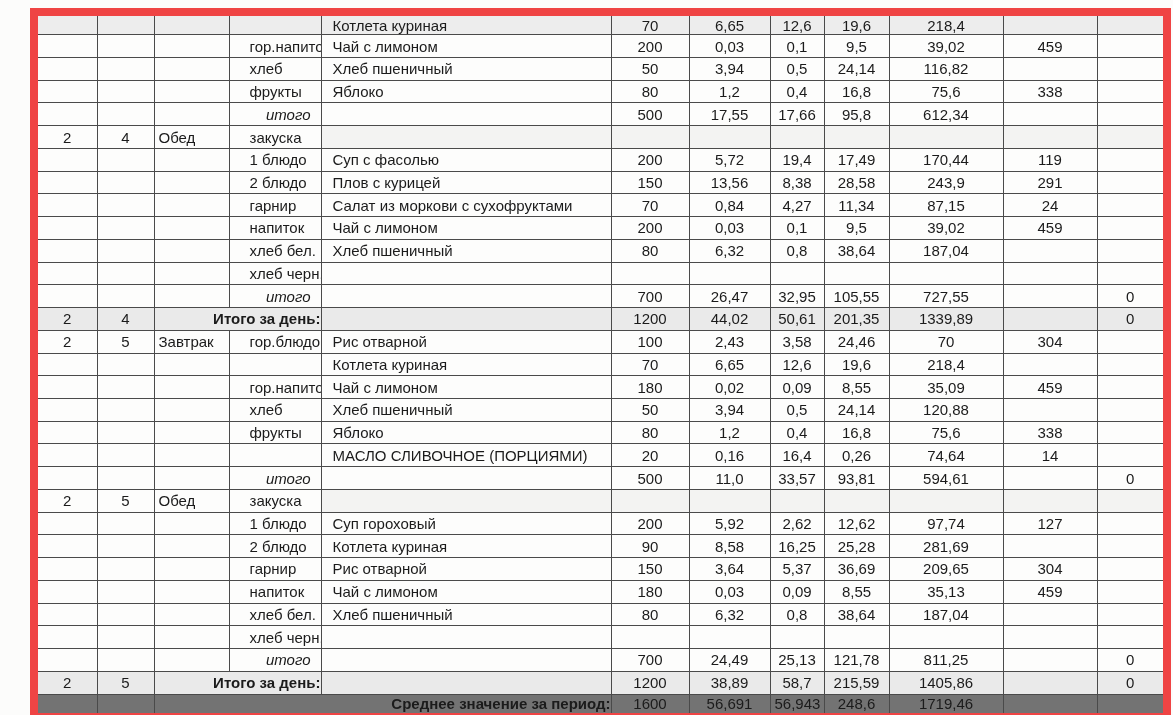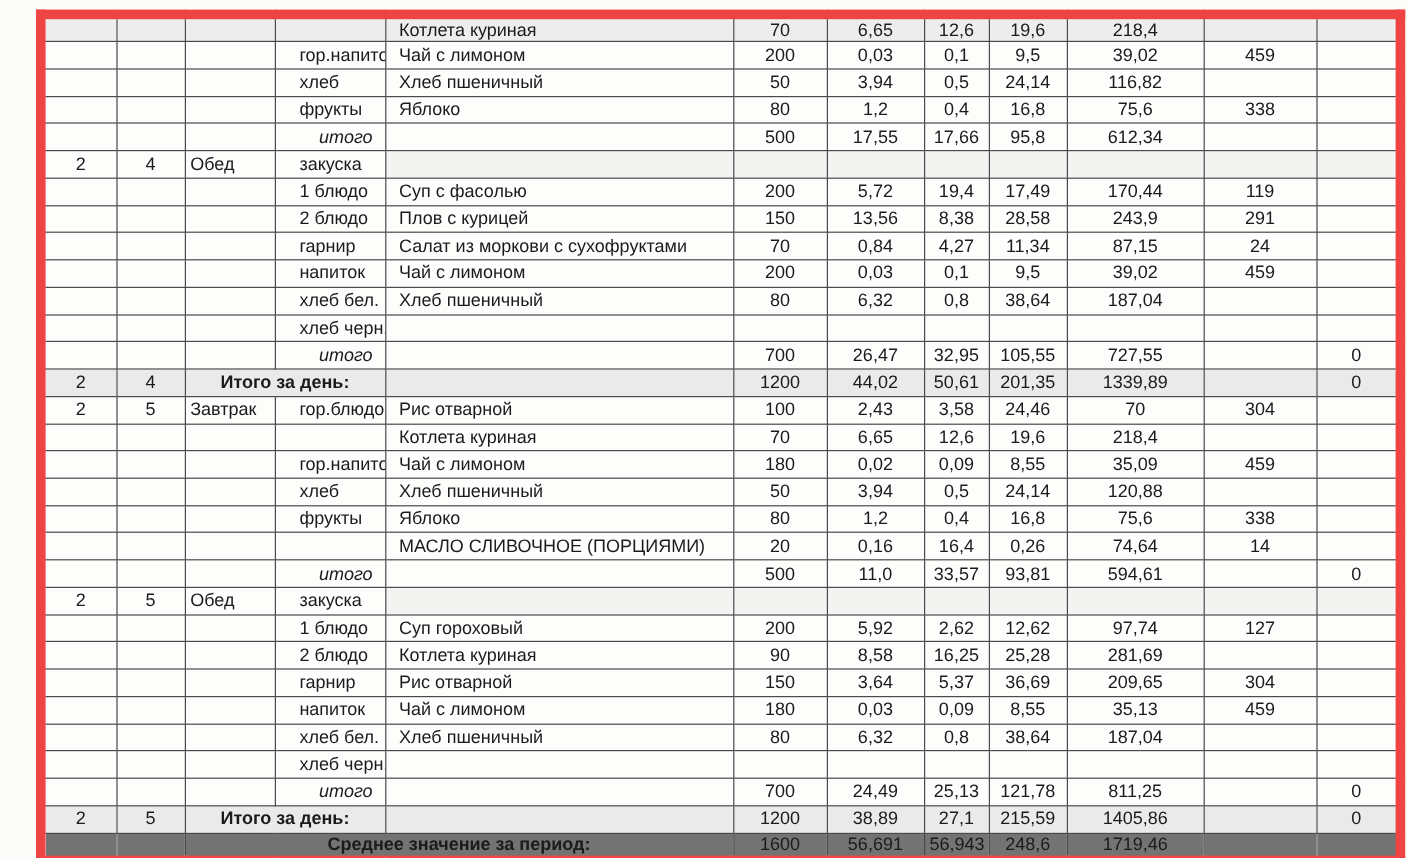--- a/index.html
+++ b/index.html
@@ -45,21 +45,21 @@
   
   #doc-table tr.r-itogo td.c4 {
     text-align: right;
     font-style: italic;
     padding-right: 10px;
     margin-top: 20px;
   }
 
   
   #doc-table td.merged-label {
-    text-align: center;
+    text-align: right;
     font-weight: bold;
     padding: 0;
   }
 
   
   #doc-table tr.r-daytotal td { background: #eaeaea; }
   #doc-table tr.r-period td { background: #737373; }
   
   #doc-table tr.shade-row td { background: #ededed; }
   
@@ -490,21 +490,21 @@
           <td class="c11"></td>
           <td class="c12">0</td>
         </tr>
         <tr class="r-daytotal">
           <td class="c1">2</td>
           <td class="c2">5</td>
           <td colspan="2" class="merged-label c3">Итого за день:</td>
           <td class="c5"></td>
           <td class="c6">1200</td>
           <td class="c7">38,89</td>
-          <td class="c8">27,1</td>
+          <td class="c8">58,7</td>
           <td class="c9">215,59</td>
           <td class="c10">1405,86</td>
           <td class="c11"></td>
           <td class="c12">0</td>
         </tr>
         <tr class="r-period">
           <td class="c1"></td>
           <td class="c2"></td>
           <td colspan="3" class="merged-label c3">Среднее значение за период:</td>
           <td class="c6">1600</td>

